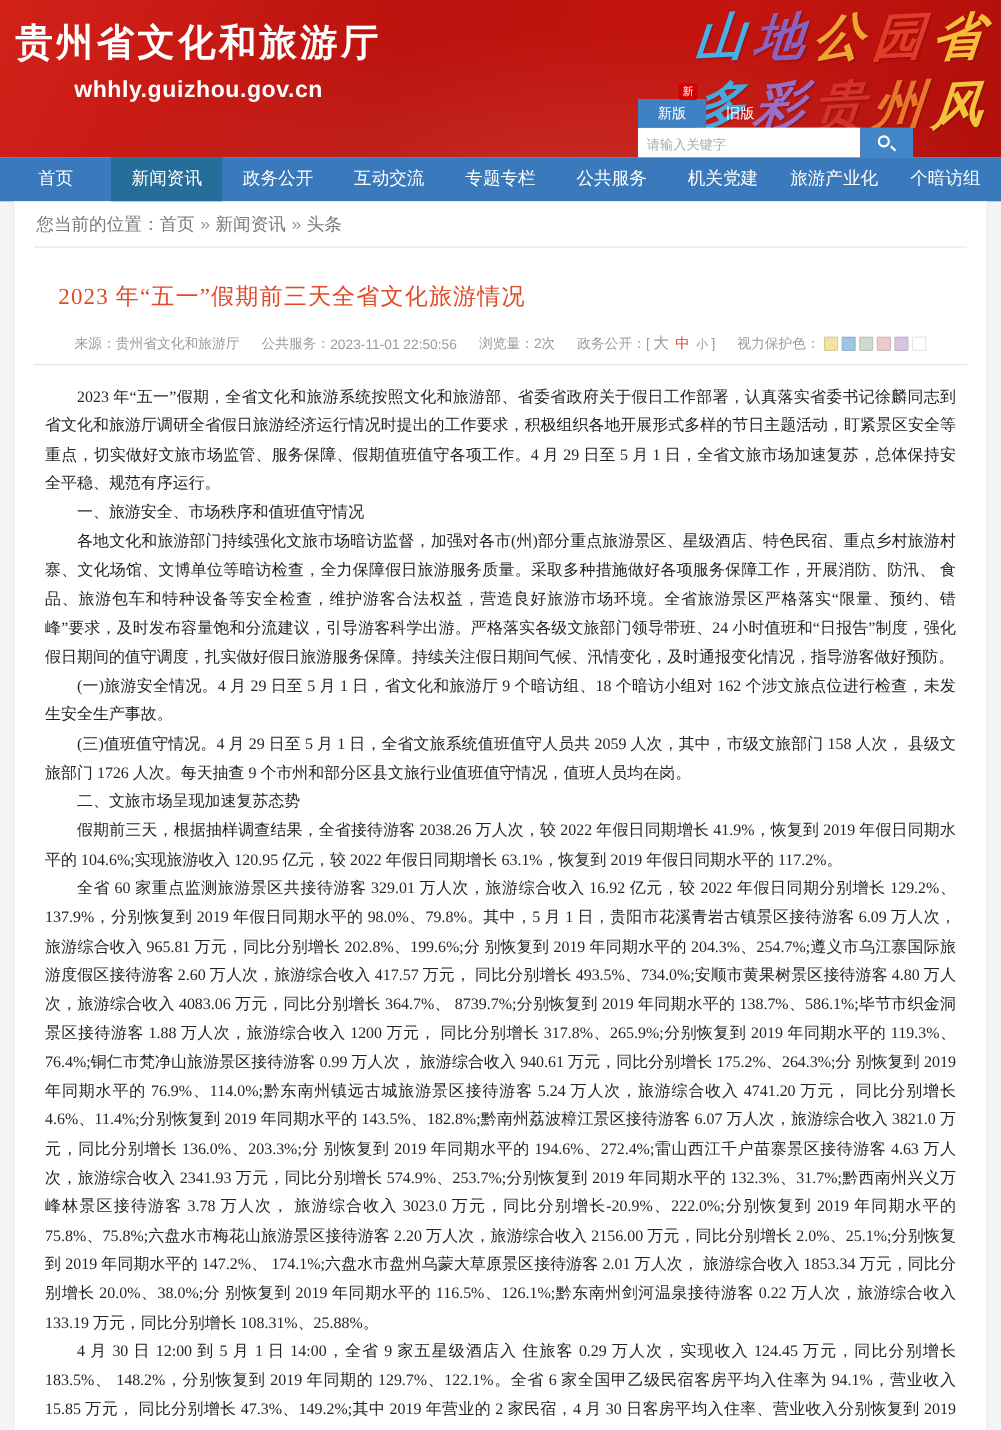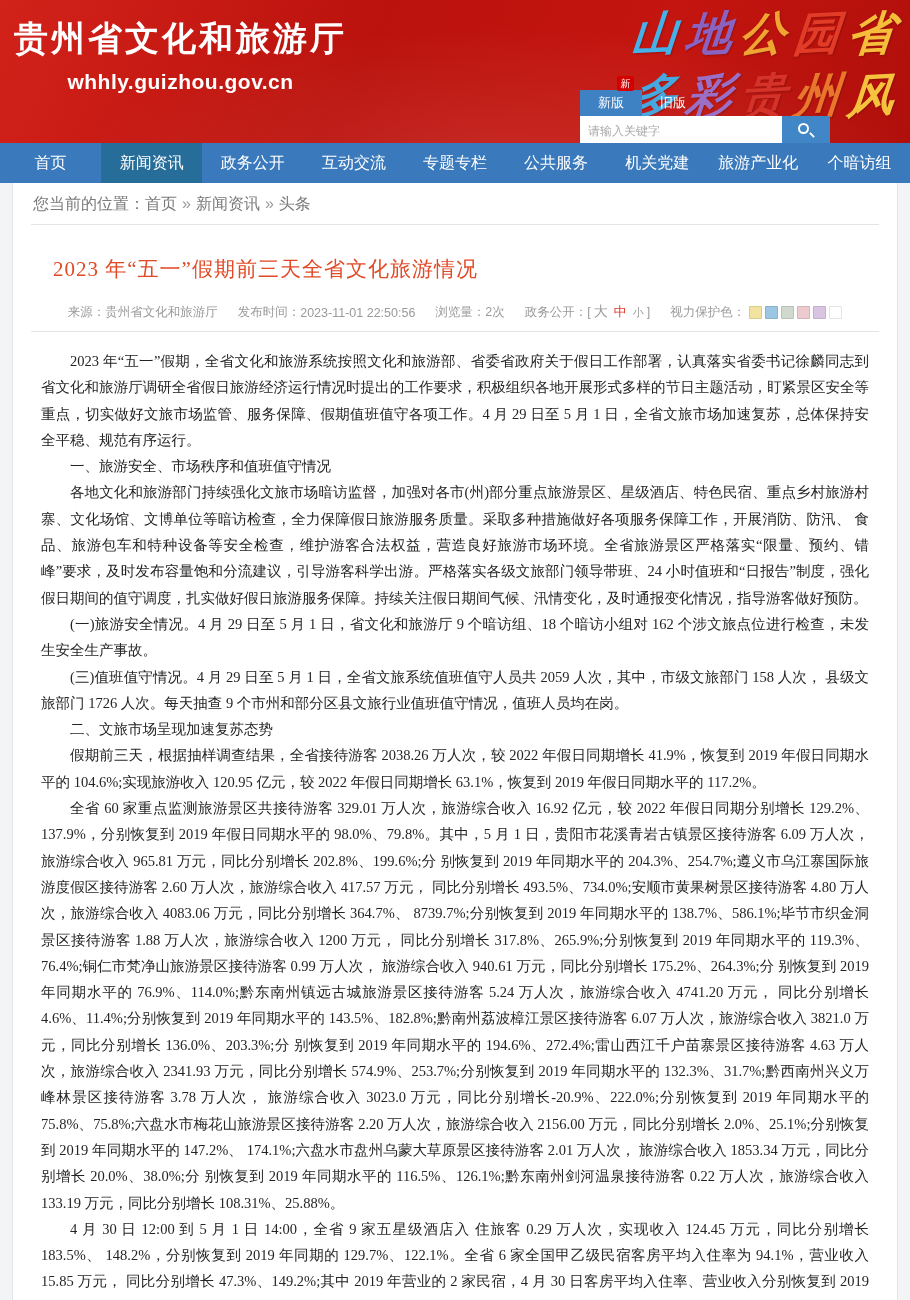--- a/index.html
+++ b/index.html
@@ -118,21 +118,21 @@
   <div class="rule"></div>
 
   <h1 class="article-title">2023 年“五一”假期前三天全省文化旅游情况</h1>
 
   <div class="meta-row">
     <span class="meta-item">
       <span>来源：</span>
       <span>贵州省文化和旅游厅</span>
     </span>
     <span class="meta-item">
-      <span>发布时间：</span>
+      <span>公共服务：</span>
       <span>2023-11-01 22:50:56</span>
     </span>
     <span class="meta-item">
       <span>浏览量：</span>
       <span>2次</span>
     </span>
     <span class="meta-item">
       <span>政务公开：</span>
       <span>[</span>
       <span class="fs-large">大</span>

